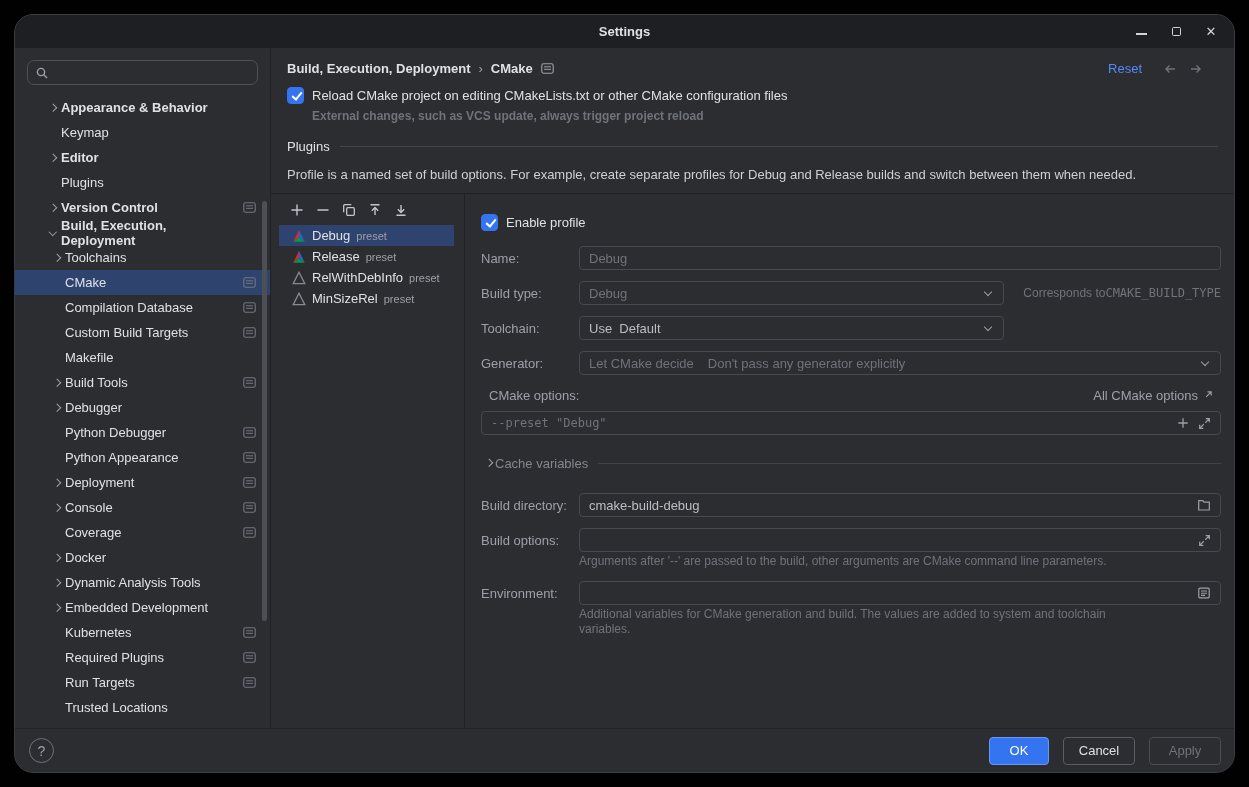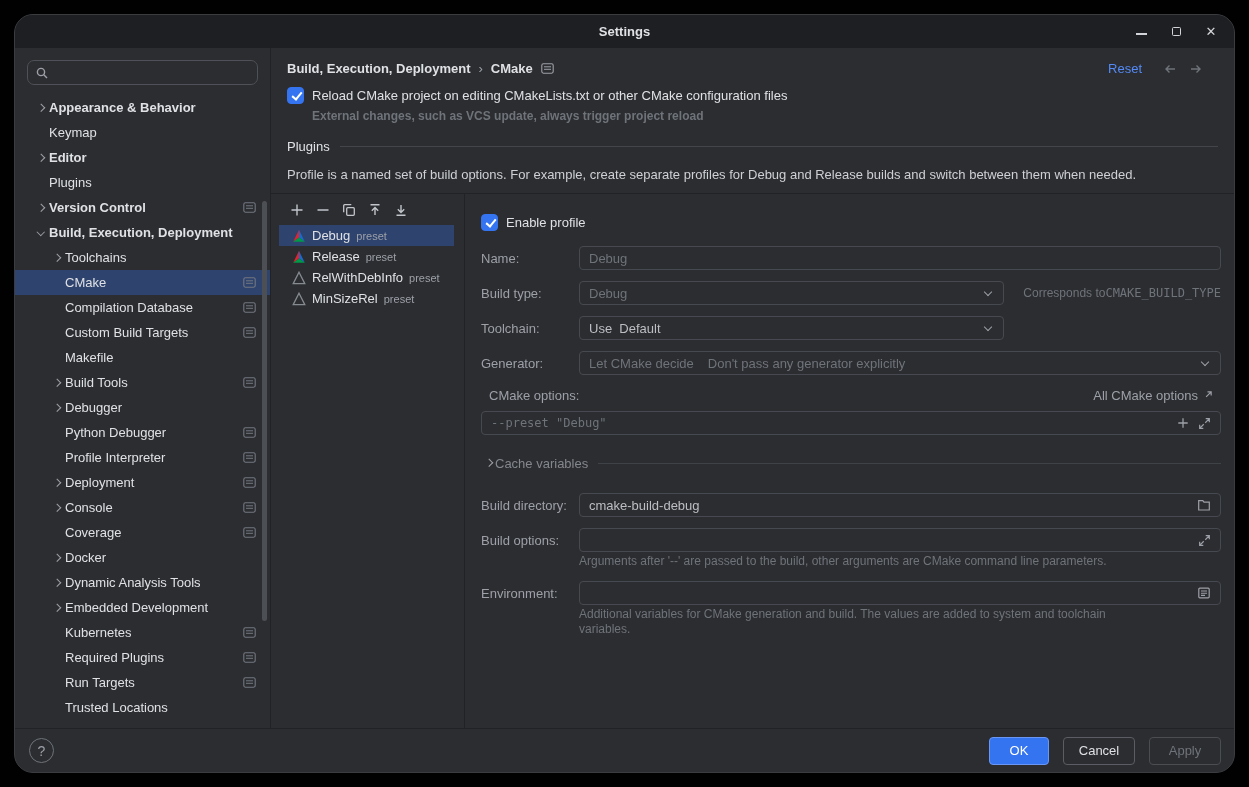--- a/index.html
+++ b/index.html
@@ -23,21 +23,21 @@
   .ic-close{color:#D2D4D9;font-size:13px;line-height:1;}
   
   .app-body{flex:1;display:flex;min-height:0;}
   .footer{flex:none;height:44px;border-top:1px solid var(--border-dark);display:flex;align-items:center;padding:0 13px 0 14px;}
   
   .sidebar{width:256px;flex:none;border-right:1px solid var(--border-dark);position:relative;padding-top:12px;}
   .searchbox{margin:0 12px 10px;height:25px;border:1px solid #4E5157;border-radius:7px;
     display:flex;align-items:center;padding:0 7px;gap:5px;}
   .searchbox input{flex:1;min-width:0;background:none;border:none;outline:none;color:var(--text);
     font-family:"Liberation Sans",sans-serif;font-size:13px;}
-  .tree-row{height:25px;display:flex;align-items:center;padding-left:18px;padding-right:14px;}
+  .tree-row{height:25px;display:flex;align-items:center;padding-left:30px;padding-right:14px;}
   .tree-row.lvl1{padding-left:34px;}
   .tree-row.selected{background:var(--sel);}
   .tree-row.bold .tree-label{font-weight:700;}
   .badge-ic{margin-left:auto;flex:none;}
   .chev{width:16px;height:16px;position:relative;flex:none;}
   .chev.right::before{content:"";position:absolute;left:5px;top:5px;width:4.5px;height:4.5px;
     border-right:1.4px solid var(--text-dim);border-bottom:1.4px solid var(--text-dim);transform:rotate(-45deg);}
   .chev.down::before{content:"";position:absolute;left:4.5px;top:4px;width:4.5px;height:4.5px;
     border-right:1.4px solid var(--text-dim);border-bottom:1.4px solid var(--text-dim);transform:rotate(45deg);}
   .sb-thumb{position:absolute;right:3px;top:153px;width:5px;height:420px;border-radius:3px;background:#4C4F54;}
@@ -240,21 +240,21 @@
           <div class="tree-row lvl1">
     <span class="chev"></span>
     <span class="tree-label">Python Debugger</span>
     <svg class="badge-ic" width="13" height="11" viewBox="0 0 13 11">
               <rect x="0.8" y="0.8" width="11.4" height="9.4" rx="1.6" fill="none" stroke="#737780" stroke-width="1.1"></rect>
               <path d="M3 3.8h7M3 6.3h7" stroke="#737780" stroke-width="1" fill="none"></path>
             </svg>
   </div>
           <div class="tree-row lvl1">
     <span class="chev"></span>
-    <span class="tree-label">Profile Interpreter</span>
+    <span class="tree-label">Python Appearance</span>
     <svg class="badge-ic" width="13" height="11" viewBox="0 0 13 11">
               <rect x="0.8" y="0.8" width="11.4" height="9.4" rx="1.6" fill="none" stroke="#737780" stroke-width="1.1"></rect>
               <path d="M3 3.8h7M3 6.3h7" stroke="#737780" stroke-width="1" fill="none"></path>
             </svg>
   </div>
           <div class="tree-row lvl1">
     <span class="chev right"></span>
     <span class="tree-label">Deployment</span>
     <svg class="badge-ic" width="13" height="11" viewBox="0 0 13 11">
               <rect x="0.8" y="0.8" width="11.4" height="9.4" rx="1.6" fill="none" stroke="#737780" stroke-width="1.1"></rect>

